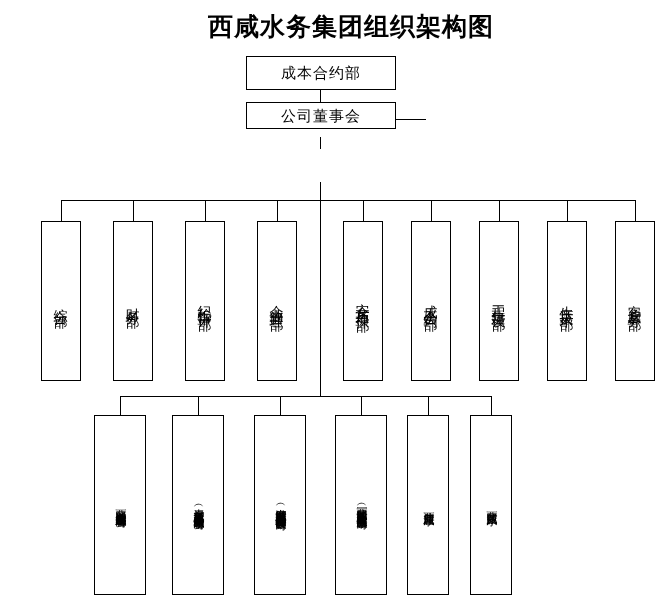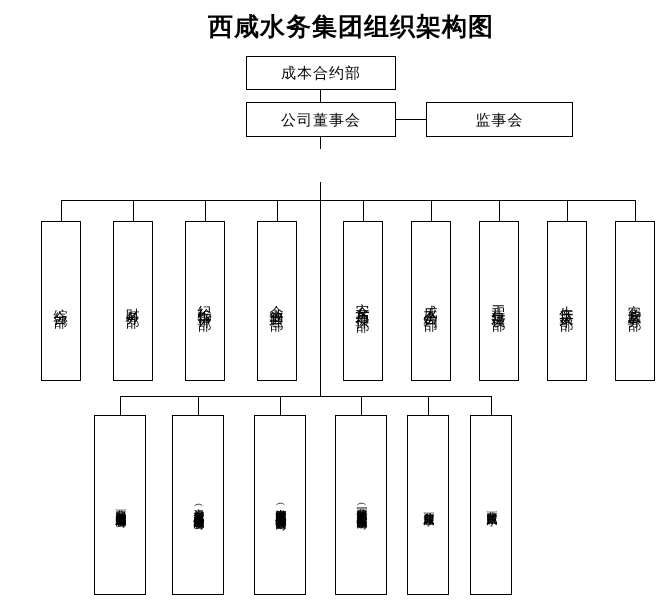--- a/index.html
+++ b/index.html
@@ -88,27 +88,24 @@
 <body>
 
 <div id="chart-root">
 
   <div class="title">西咸水务集团组织架构图</div>
 
   <div class="node h-node" style="left:230px; top:56px; width:150px; height:34px;">
     <span class="lbl">成本合约部</span>
   </div>
 
-  <div class="node h-node" style="left:230px; top:102px; width:150px; height:35px;">
+  <div class="node h-node" style="left:230px; top:102px; width:150px; height:27px;">
     <span class="lbl">公司董事会</span>
   </div>
 
-  <div class="node h-node" style="left:410px; top:102px; width:147px; height:35px;">
-    <span class="lbl">监事会</span>
-  </div>
 
 
   <div class="ln v" style="left:304px; top:90px; height:12px;"></div>
 
   <div class="ln h" style="left:380px; top:119px; width:30px;"></div>
 
   <div class="ln v" style="left:304px; top:137px; height:12px;"></div>
 
   <div class="ln v" style="left:304px; top:182px; height:215px;"></div>
 

